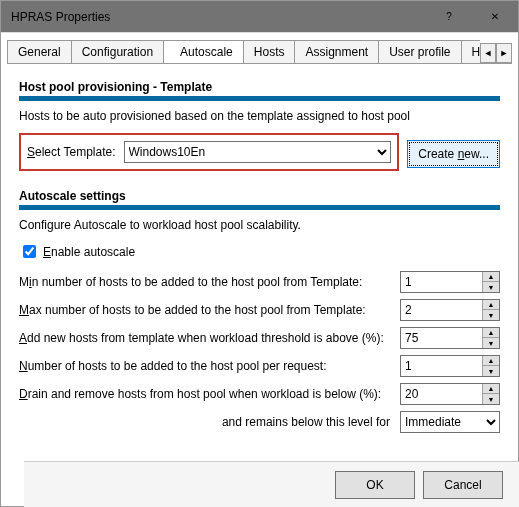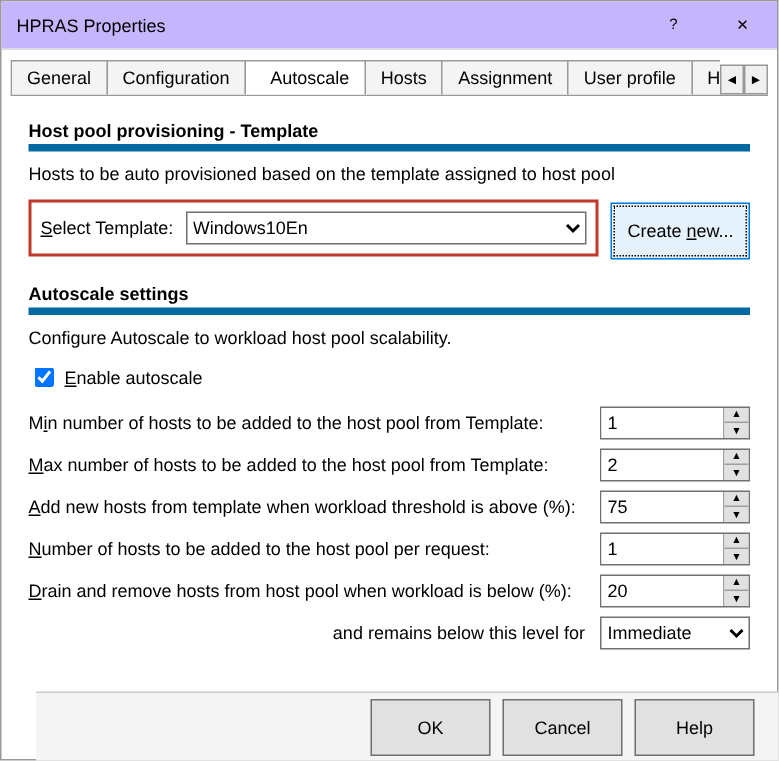--- a/index.html
+++ b/index.html
@@ -13,21 +13,21 @@
     height: 507px;
     overflow: hidden;
     border: 1px solid #999;
   }
   
   .titlebar {
     height: 32px;
     display: flex;
     align-items: center;
     padding-left: 10px;
-    background: #c4b5fd;
+    background: #737373;
     border-bottom: 1px solid #ddd;
   }
   .titlebar .title { flex: 1; font-size: 12px; }
   .titlebar .winbtn {
     width: 46px; height: 32px;
     display: flex; align-items: center; justify-content: center;
     font-family: "Segoe UI Symbol", sans-serif;
     font-size: 10px;
   }
   
@@ -67,21 +67,21 @@
   .redbox {
     border: 2px solid #c0392b;
     padding: 6px 6px;
     display: flex;
     align-items: center;
     gap: 8px;
     margin-bottom: 4px;
   }
   .redbox label { white-space: nowrap; }
   .btn {
-    height: 38px;
+    height: 28px;
     min-width: 80px;
     border: 1px solid #707070;
     background: #e1e1e1;
     font: inherit;
     padding: 0 10px;
   }
   .btn.focus { outline:1px dotted #000; outline-offset:-3px; border:1px solid #0078d7; background:#e5f1fb; }
   .checkbox-row { display:flex; align-items:center; gap:4px; margin:6px 0 10px 0; }
   .checkbox-row input { width:13px; height:13px; }
   .grid {
@@ -215,14 +215,13 @@
     <select class="select-native">
       <option>Immediate</option>
     </select>
   </div>
 
 </div>
 
 <div class="footer">
   <button class="btn">OK</button>
   <button class="btn">Cancel</button>
-  <button class="btn">Help</button>
 </div>
 
 </body></html>

